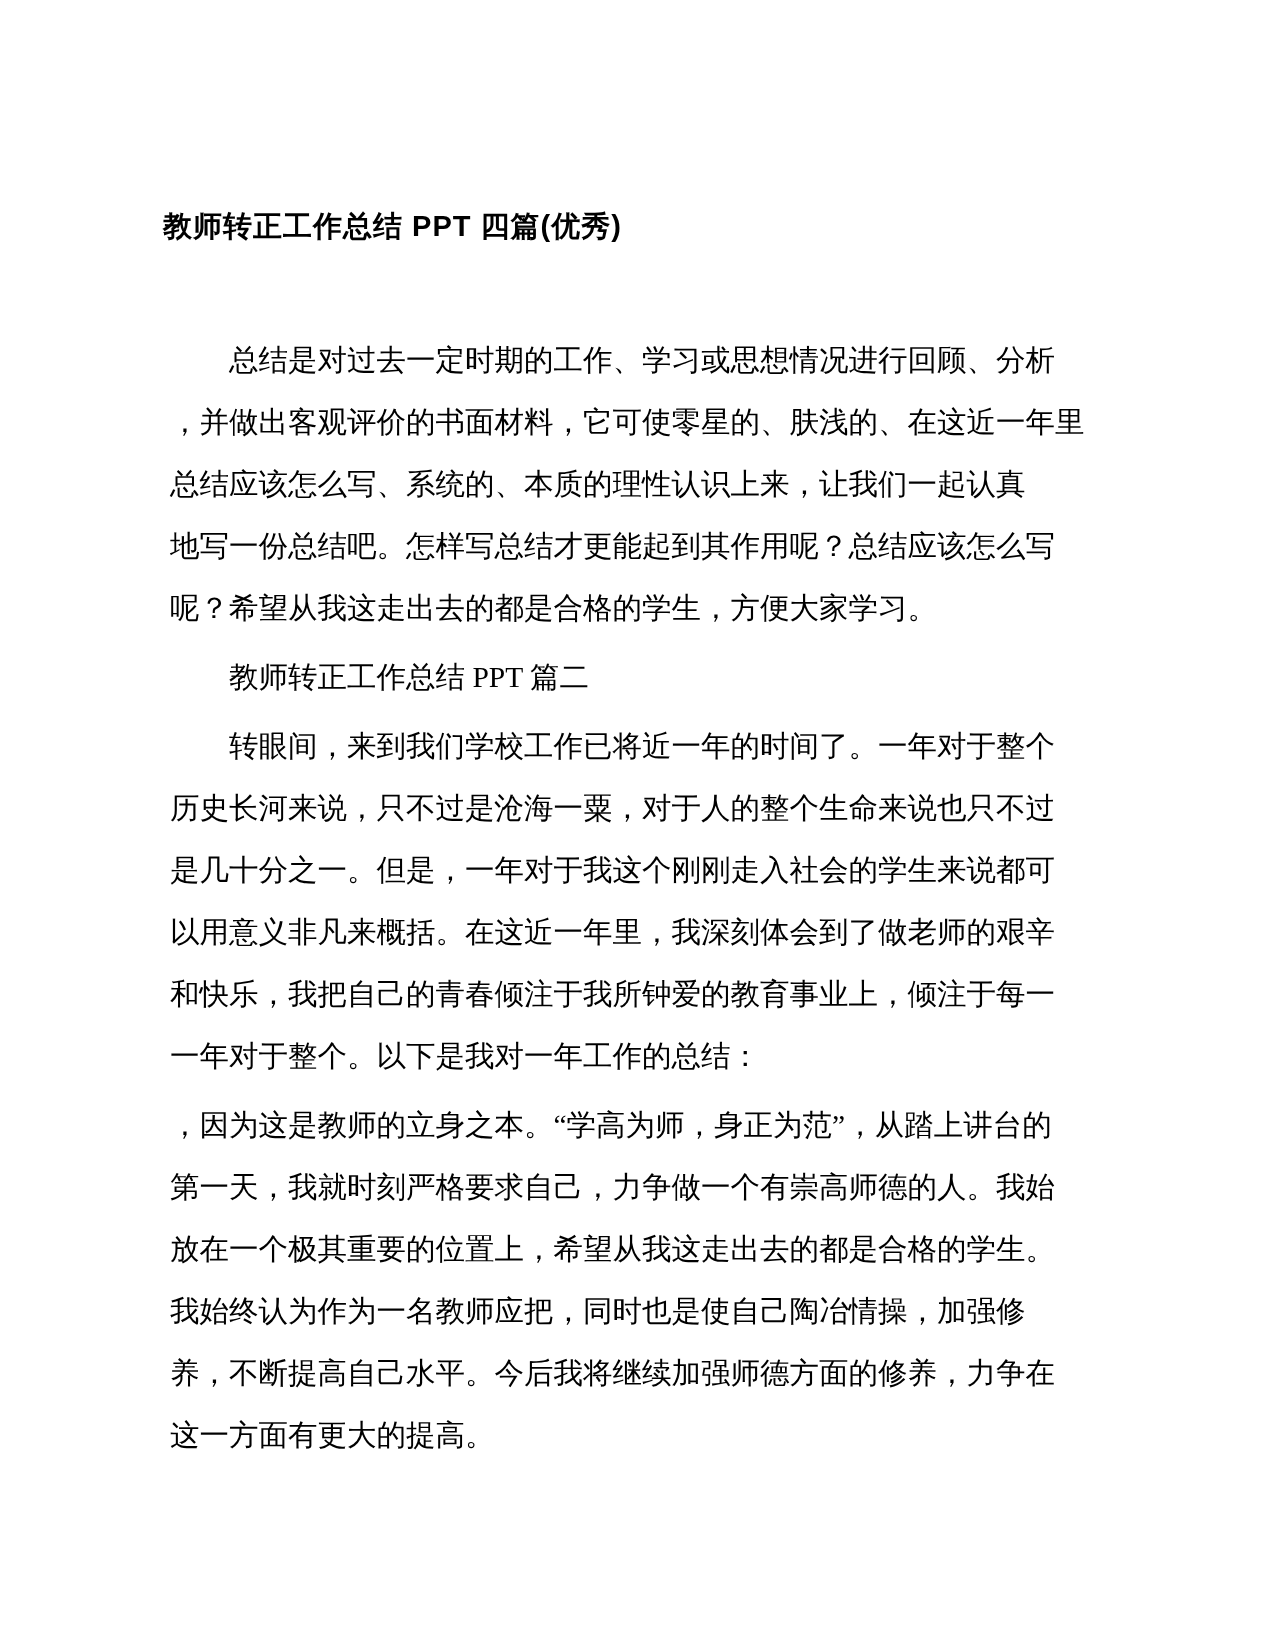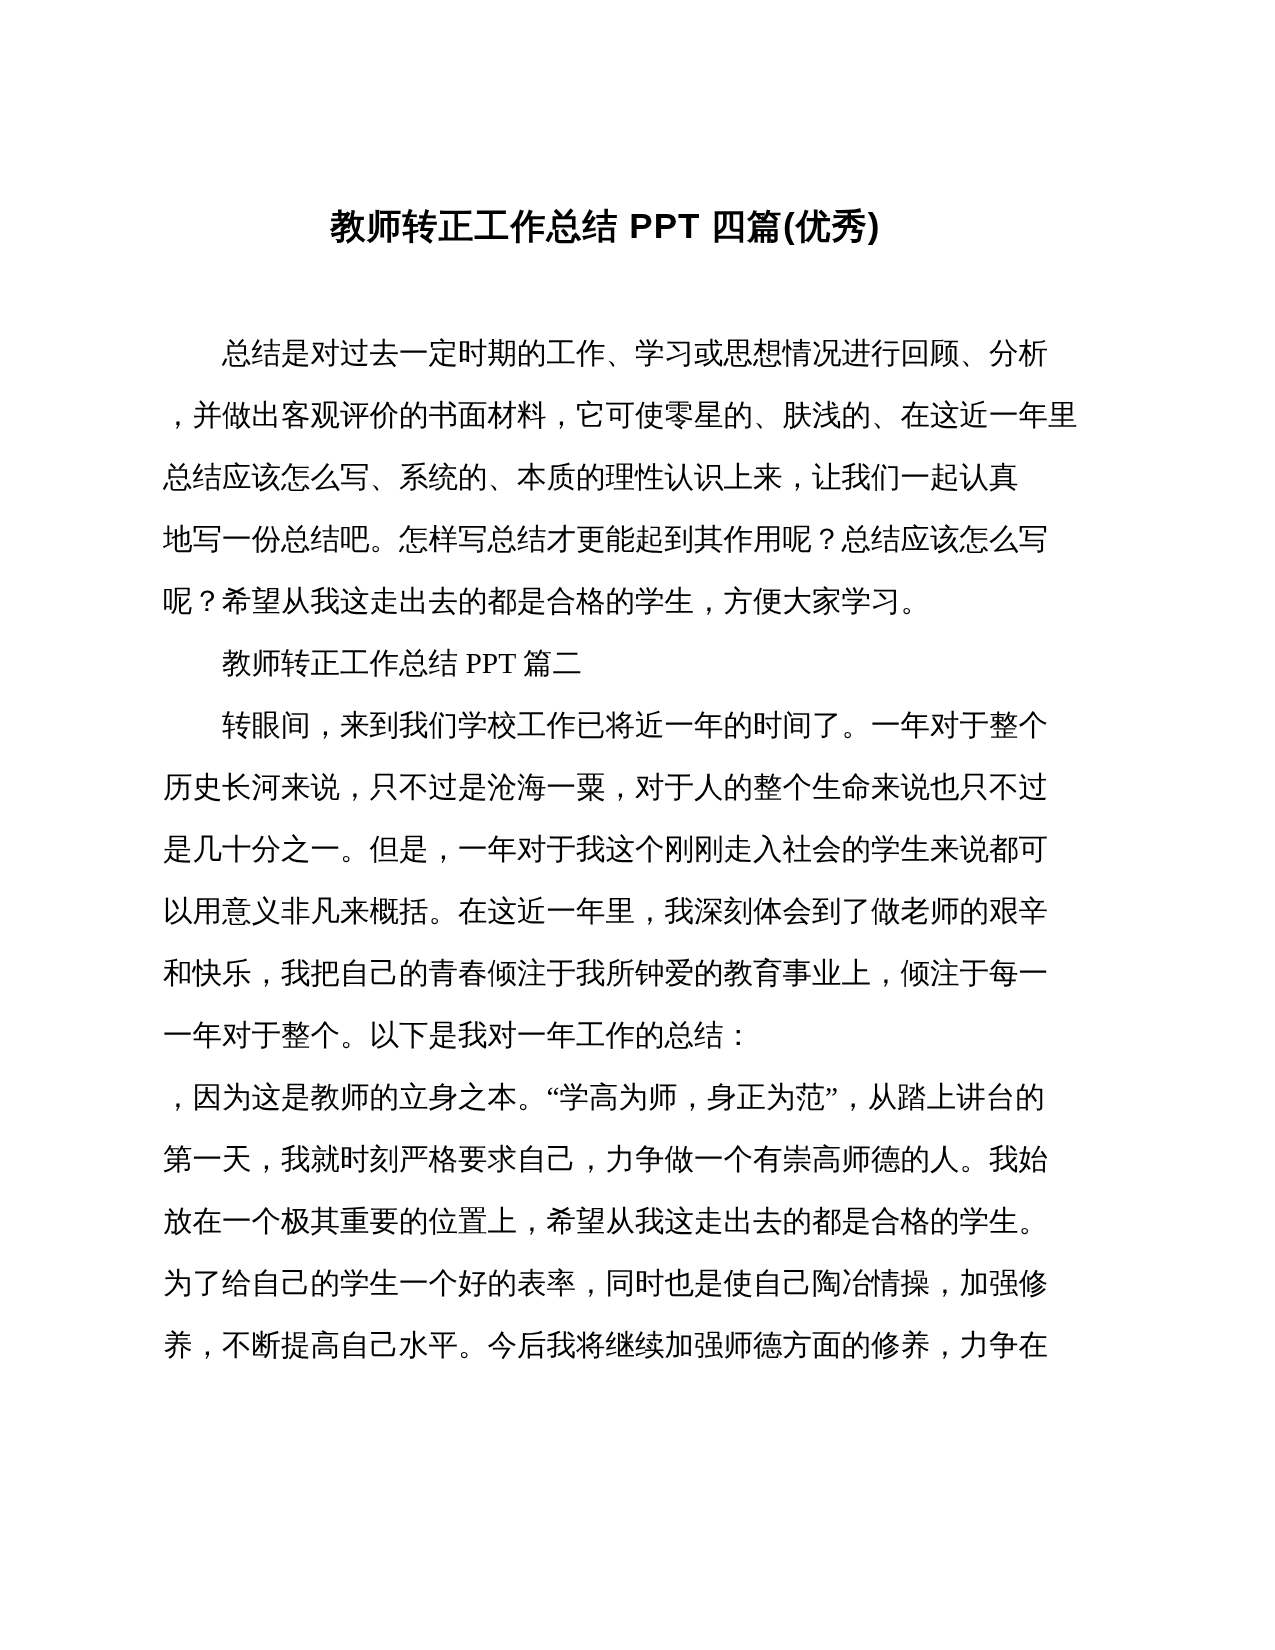--- a/index.html
+++ b/index.html
@@ -13,40 +13,39 @@
     height: 1650px;
     background: #ffffff;
     color: #000000;
     overflow: hidden;
   }
   .doc-title {
     position: absolute;
     top: 200px;
     left: 163px;
     width: 885px;
-    text-align: center;
     font-family: "Liberation Sans", "DejaVu Sans", sans-serif;
     font-weight: 700;
-    font-size: 35px;
+    font-size: 29px;
     line-height: 52px;
     letter-spacing: 1px;
     white-space: nowrap;
   }
   .body-text {
     position: absolute;
     top: 322px;
     left: 163px;
     width: 890px;
     font-family: "Liberation Serif", "DejaVu Serif", serif;
     font-size: 29.5px;
     line-height: 62px;
     font-weight: 400;
   }
   .paragraph {
-    margin: 0;
+    margin: 7px;
     padding: 0;
   }
   .line {
     height: 62px;
     white-space: nowrap;
   }
   .first-line {
     text-indent: 2em;
   }
 </style>
@@ -77,19 +76,20 @@
       <div class="line">是几十分之一。但是，一年对于我这个刚刚走入社会的学生来说都可</div>
       <div class="line">以用意义非凡来概括。在这近一年里，我深刻体会到了做老师的艰辛</div>
       <div class="line">和快乐，我把自己的青春倾注于我所钟爱的教育事业上，倾注于每一</div>
       <div class="line">一年对于整个。以下是我对一年工作的总结：</div>
     </div>
 
     <div class="paragraph">
       <div class="line">，因为这是教师的立身之本。“学高为师，身正为范”，从踏上讲台的</div>
       <div class="line">第一天，我就时刻严格要求自己，力争做一个有崇高师德的人。我始</div>
       <div class="line">放在一个极其重要的位置上，希望从我这走出去的都是合格的学生。</div>
-      <div class="line">为了给自己的学生一个好的表率，同时也是使自己陶冶情操，加强修</div>
+      <div class="line">我始终认为作为一名教师应把，同时也是使自己陶冶情操，加强修</div>
       <div class="line">养，不断提高自己水平。今后我将继续加强师德方面的修养，力争在</div>
+      <div class="line">这一方面有更大的提高。</div>
     </div>
 
   </div>
 
 </div>
 
 </body></html>

